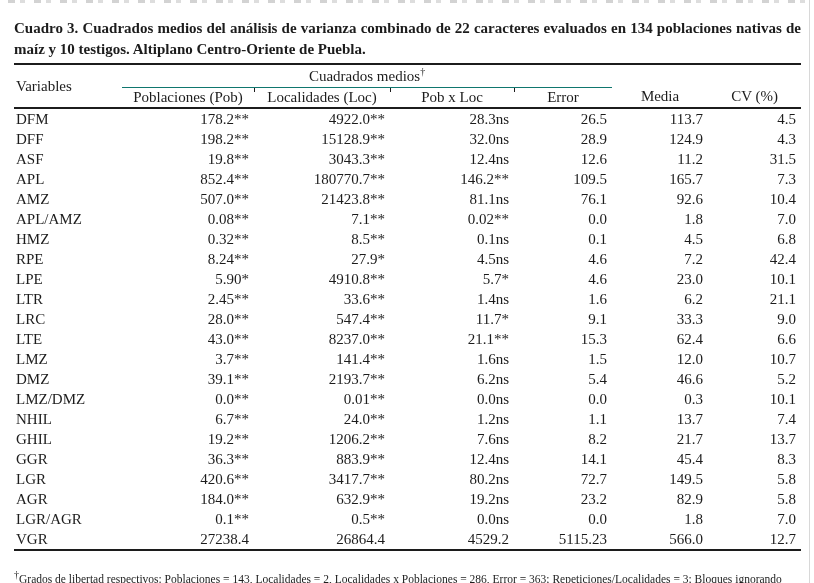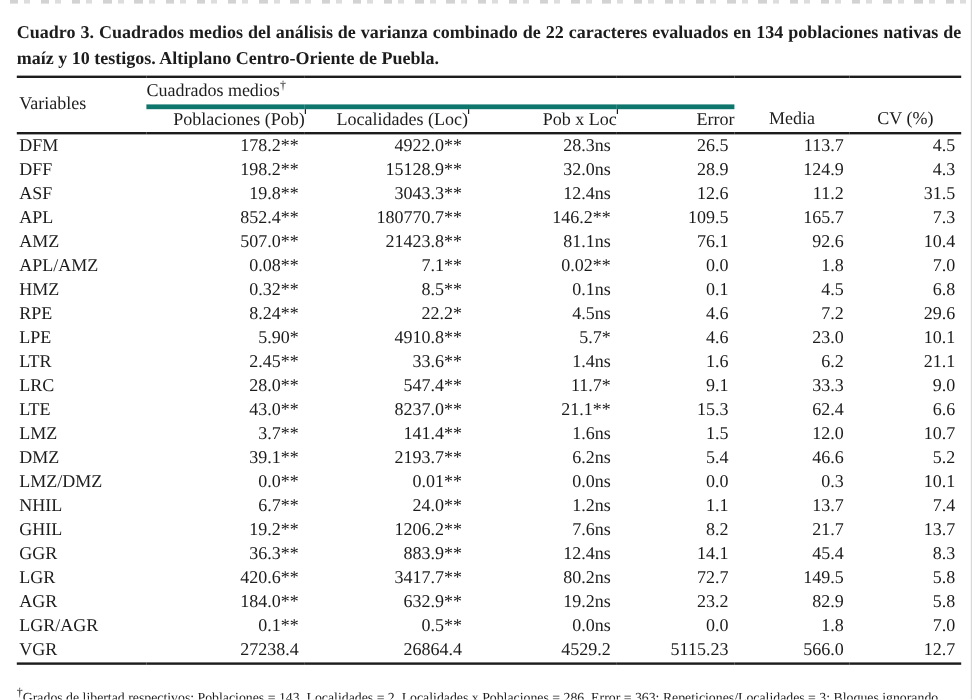--- a/index.html
+++ b/index.html
@@ -25,23 +25,23 @@
     font-weight:bold; font-size:15px; line-height:21px;
     text-align:justify; margin:11px 0 3px 0;
   }
   table {
     border-collapse:collapse; width:787px; table-layout:fixed;
     border-top:2px solid #1c1c1c;
     font-size:15px;
   }
   thead th { font-weight:normal; font-size:15px; border-bottom:2px solid #1c1c1c; padding:0; }
   .th-vars  { text-align:left; vertical-align:middle; padding-left:2px; }
-  .th-group { border-bottom:4px solid #0f766e; text-align:left; height:22px; vertical-align:middle; }
+  .th-group { border-bottom:1px solid #0f766e; text-align:center; height:22px; vertical-align:middle; }
   .th-side  { vertical-align:bottom; text-align:center; padding-bottom:2px;margin-top:13px; }
-  .th-sub   { text-align:right; height:19px; vertical-align:middle; position:relative; }
+  .th-sub   { text-align:center; height:19px; vertical-align:middle; position:relative; }
   .th-sub.tick::before {
     content:""; position:absolute; left:0; top:0; width:1px; height:4px; background:#1c1c1c;
   }
   sup { font-size:10px; line-height:0; }
   tbody { border-bottom:2px solid #1c1c1c; }
   tbody tr { height:20px; }
   tbody td { padding:0; line-height:20px; }
   .var-col { text-align:left;  padding-left:2px; }
   .num-col { text-align:right; padding-right:5px; }
   .footnote {
@@ -142,25 +142,25 @@
           <td class="num-col">0.32**</td>
           <td class="num-col">8.5**</td>
           <td class="num-col">0.1ns</td>
           <td class="num-col">0.1</td>
           <td class="num-col">4.5</td>
           <td class="num-col">6.8</td>
         </tr>
         <tr>
           <td class="var-col">RPE</td>
           <td class="num-col">8.24**</td>
-          <td class="num-col">22.2*</td>
+          <td class="num-col">27.9*</td>
           <td class="num-col">4.5ns</td>
           <td class="num-col">4.6</td>
           <td class="num-col">7.2</td>
-          <td class="num-col">29.6</td>
+          <td class="num-col">42.4</td>
         </tr>
         <tr>
           <td class="var-col">LPE</td>
           <td class="num-col">5.90*</td>
           <td class="num-col">4910.8**</td>
           <td class="num-col">5.7*</td>
           <td class="num-col">4.6</td>
           <td class="num-col">23.0</td>
           <td class="num-col">10.1</td>
         </tr>

